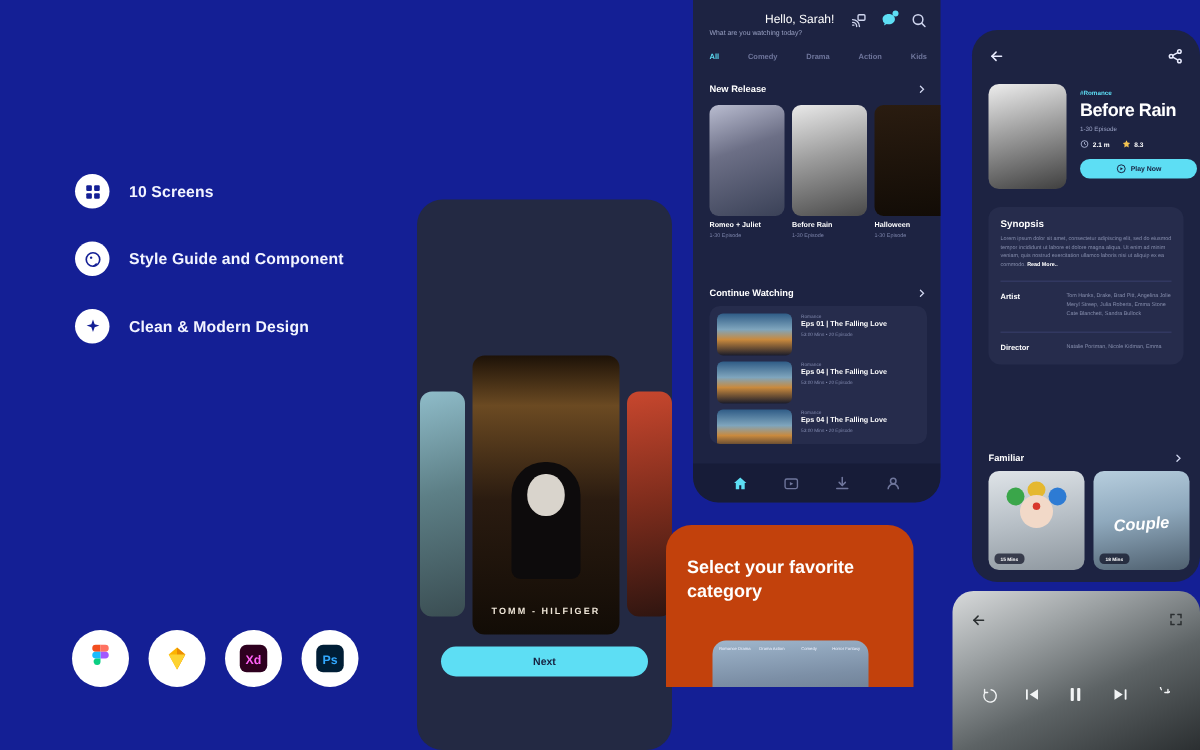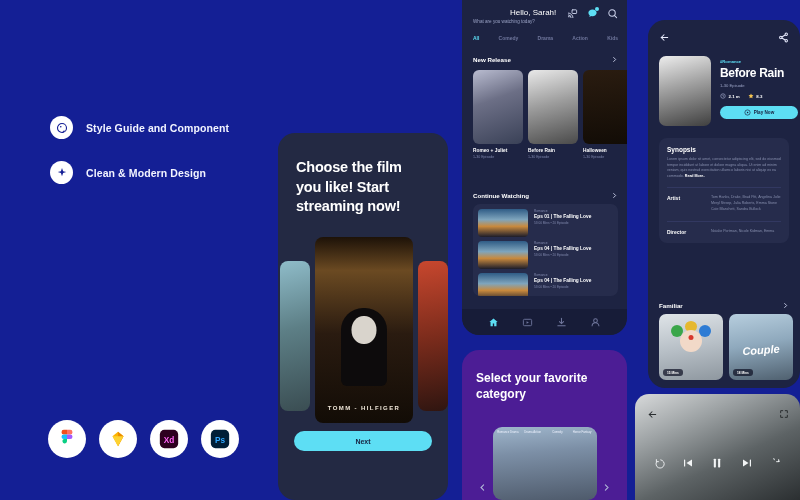--- a/index.html
+++ b/index.html
@@ -90,22 +90,22 @@
   .cw-thumb { width:50px; height:28px; border-radius:4px; flex:0 0 auto;
     background:linear-gradient(180deg,#2f5c86 0%,#7fa5bd 38%,#c98a3e 62%,#1b1c2a 100%); }
   .cw-genre { font-size:3.2px; color:#8189ae; }
   .cw-title { font-size:4.8px; font-weight:700; margin-top:1px; }
   .cw-meta { font-size:3.2px; color:#8189ae; margin-top:2px; }
   #home-navbar { position:absolute; left:0; right:0; bottom:0; height:26px; background:#171c38;
     border-radius:0 0 17px 17px; display:flex; align-items:center; justify-content:space-around; padding:0 14px; }
   .nav-item svg { width:11px; height:11px; display:block; }
 
   
-  #phone-category { left:462px; top:350px; width:165px; height:150px;
-    background:#4c1d95; border-radius:17px 17px 0 0; }
+  #phone-category { left:444px; top:350px; width:165px; height:108px;
+    background:#c2410c; border-radius:17px 17px 0 0; }
   #cat-heading { position:absolute; left:14px; top:20px; width:130px;
     font-size:12px; line-height:1.35; font-weight:700; }
   #cat-card { position:absolute; left:31px; top:77px; width:104px; height:73px;
     border-radius:9px; overflow:hidden;
     background:linear-gradient(175deg,#9fb6cc 0%,#7c8fa6 35%,#4e5a6b 100%); }
   #cat-chips { position:absolute; left:4px; top:4px; right:4px; display:flex; gap:3px; }
   .cat-chip { flex:1; font-size:2.8px; text-align:center; color:#eef2ff; line-height:1.4; }
   #cat-arrow-left, #cat-arrow-right { position:absolute; top:128px; width:9px; height:9px; }
   #cat-arrow-left { left:16px; } #cat-arrow-right { right:16px; }
 
@@ -171,20 +171,31 @@
   .pc-lg svg { width:14px; height:14px; }
 </style>
 </head>
 <body>
 
 <div id="left-panel">
 
   <div id="feature-list">
     <div class="feature-row">
       <span class="feature-icon">
+        <svg viewBox="0 0 24 24" fill="#141f95">
+            <rect x="3" y="3" width="7.5" height="7.5" rx="1.6"></rect>
+            <rect x="13.5" y="3" width="7.5" height="7.5" rx="1.6"></rect>
+            <rect x="3" y="13.5" width="7.5" height="7.5" rx="1.6"></rect>
+            <rect x="13.5" y="13.5" width="7.5" height="7.5" rx="1.6"></rect>
+          </svg>
+      </span>
+      <span class="feature-label">10 Screens</span>
+    </div>
+    <div class="feature-row">
+      <span class="feature-icon">
         <svg viewBox="0 0 24 24" fill="none" stroke="#141f95" stroke-width="2.2">
             <circle cx="12" cy="12" r="9"></circle>
             <circle cx="9.5" cy="9.5" r="1.6" fill="#141f95" stroke="none"></circle>
             <path d="M12 21c3 0 3-2.5 5-3.5"></path>
           </svg>
       </span>
       <span class="feature-label">Style Guide and Component</span>
     </div>
     <div class="feature-row">
       <span class="feature-icon">
@@ -223,21 +234,20 @@
   <span class="app-icon">
     <svg class="app-glyph" viewBox="0 0 24 24">
         <rect x="2" y="2" width="20" height="20" rx="5" fill="#001e36"></rect>
         <text x="12" y="16" font-size="9" font-family="Liberation Sans, sans-serif" font-weight="bold" fill="#31a8ff" text-anchor="middle">Ps</text>
       </svg>
   </span>
 </div>
 
 <div class="phone" id="phone-onboarding">
   <div class="phone-inner">
-    <div id="onb-heading">Choose the film you like! Start streaming now!</div>
     <div id="onb-gallery">
       <div class="onb-card" id="onb-card-left"></div>
       <div class="onb-card" id="onb-card-center">
         <div id="onb-figure">
           <div id="onb-face"></div>
         </div>
         <div id="onb-brand">TOMM  -  HILFIGER</div>
       </div>
       <div class="onb-card" id="onb-card-right"></div>
     </div>

